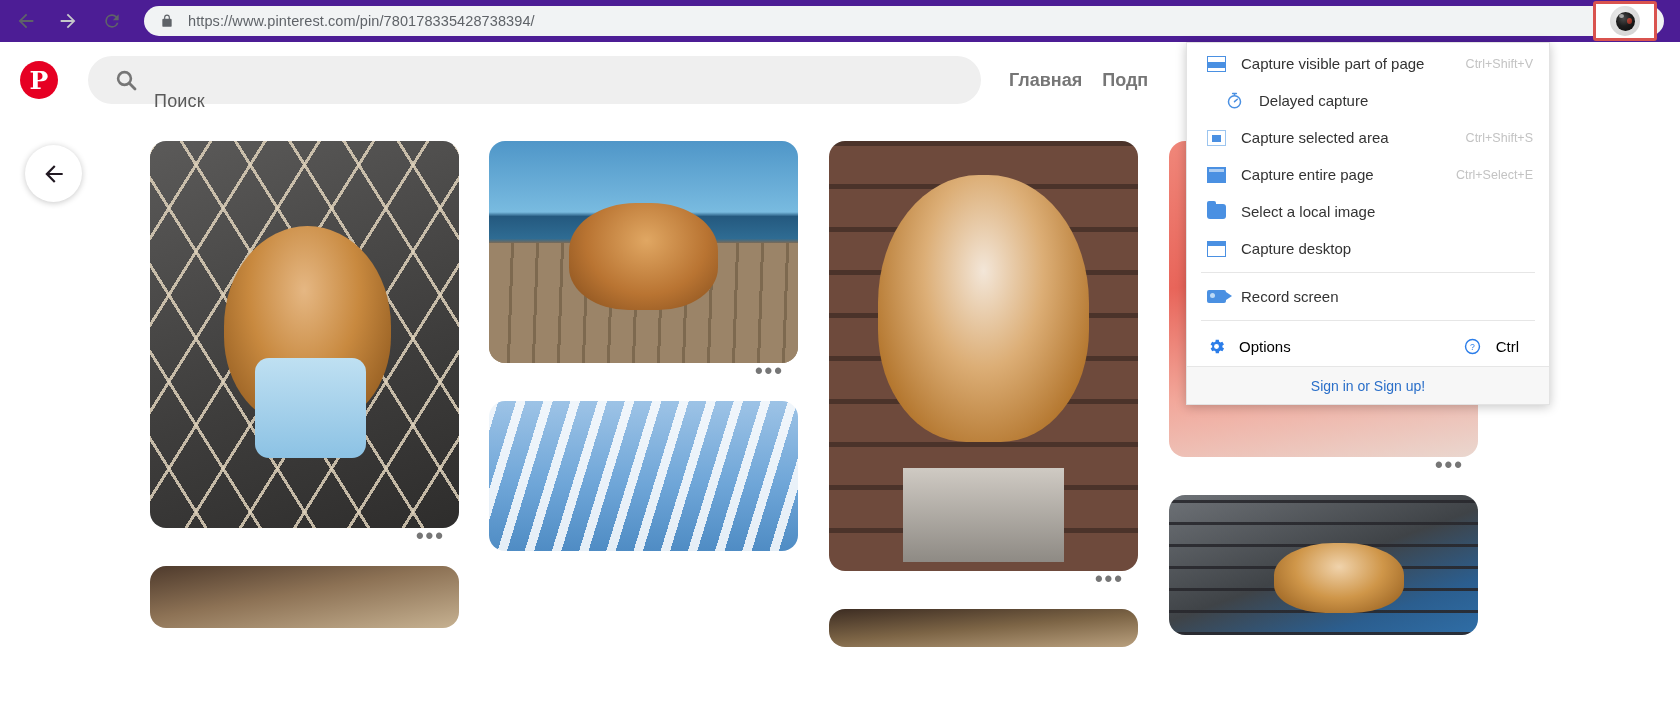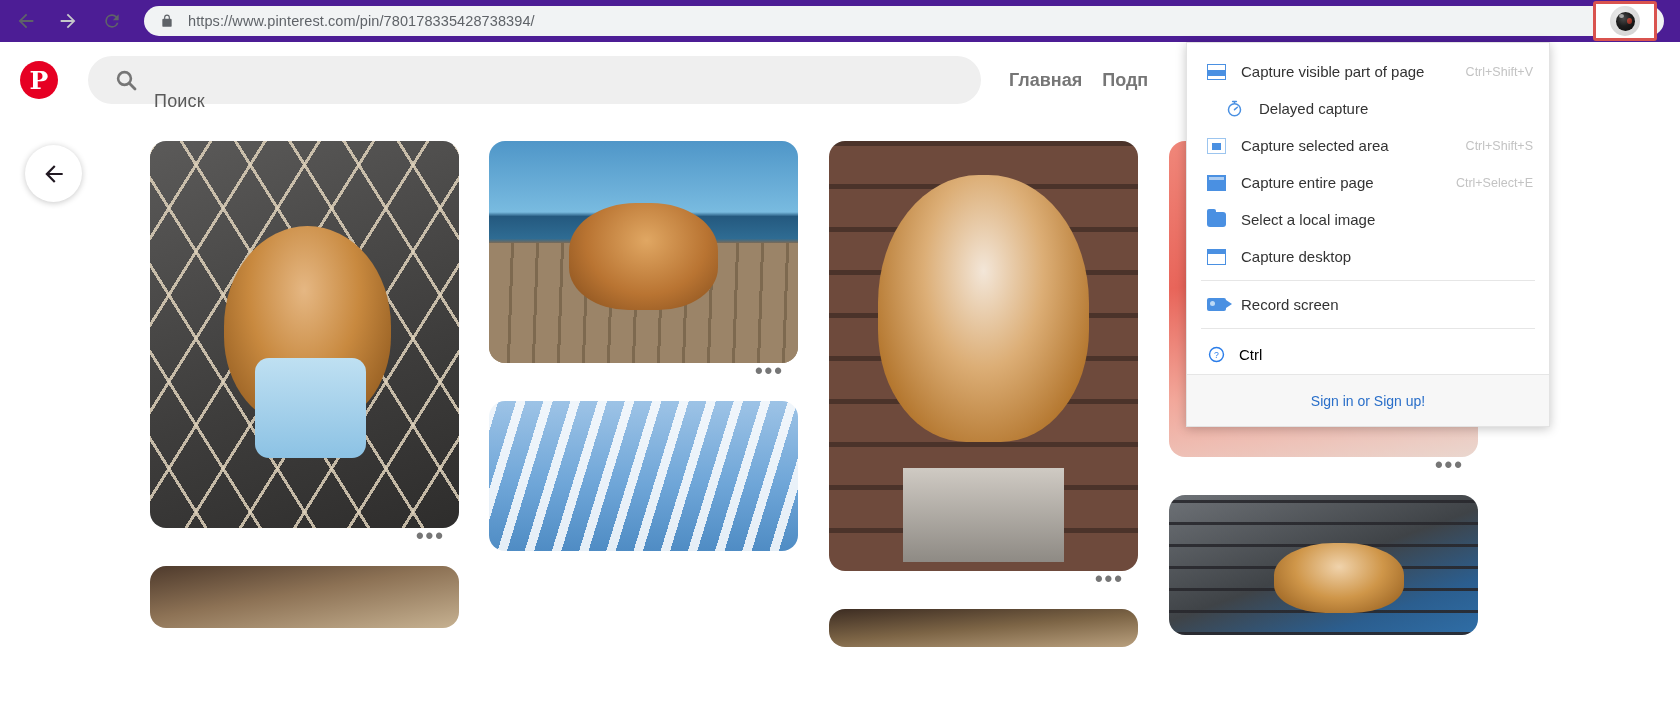--- a/index.html
+++ b/index.html
@@ -268,21 +268,21 @@
 
   
   .ext-menu {
     position: absolute;
     left: 1186px; top: 42px;
     width: 364px;
     background: #ffffff;
     border: 1px solid #e3e3e3;
     box-shadow: 0 2px 10px rgba(0,0,0,.22);
     z-index: 50;
-    padding-top: 10px;
+    padding-top: 2px;
     font-size: 15px;
   }
   .mi {
     display: flex; align-items: center;
     height: 37px;
     padding: 0 16px 0 18px;
     color: #333333;
     white-space: nowrap;
   }
   .mi .mi-icon {
@@ -310,21 +310,21 @@
   .mi-row-two .half {
     display: flex; align-items: center;
     flex: 1 1 auto;
   }
   .mi-row-two .half.right { flex: 0 0 auto; }
   .mi-row-two .mi-icon { width: 22px; height: 20px; margin-right: 12px;
     display:flex; align-items:center; justify-content:center; flex:0 0 auto;}
   .signin-row {
     background: #f7f7f7;
     border-top: 1px solid #e6e6e6;
-    height: 52px;
+    height: 38px;
     display: flex; align-items: center; justify-content: center;
   }
   .signin-row a {
     color: #2a6fc9; font-size: 14px; text-decoration: none;
   }
 
   
   .ic-win {
     width: 19px; height: 16px;
     border: 1.5px solid #4a90e2;
@@ -568,20 +568,29 @@
     <span class="mi-icon">
         <span class="ic-cam"></span>
       </span>
     <span class="mi-label">Record screen</span>
   </div>
 
 
   <div class="menu-sep"></div>
 
   <div class="mi-row-two">
+    <div class="half">
+      <span class="mi-icon">
+        <svg width="19" height="19" viewBox="0 0 24 24">
+          <path d="M19.4 13a7.6 7.6 0 0 0 0-2l2-1.6-2-3.4-2.4 1a7.4 7.4 0 0 0-1.7-1l-.4-2.6h-3.9l-.4 2.6a7.4 7.4 0 0 0-1.7 1l-2.4-1-2 3.4L6.6 11a7.6 7.6 0 0 0 0 2l-2 1.6 2 3.4 2.4-1c.5.4 1.1.8 1.7 1l.4 2.6h3.9l.4-2.6c.6-.2 1.2-.6 1.7-1l2.4 1 2-3.4z" fill="#2b7de9"></path>
+          <circle cx="12" cy="12" r="3.1" fill="#ffffff"></circle>
+        </svg>
+      </span>
+      <span>Options</span>
+    </div>
     <div class="half right">
       <span class="mi-icon">
         <svg width="19" height="19" viewBox="0 0 24 24">
           <circle cx="12" cy="12" r="8.8" fill="none" stroke="#2b7de9" stroke-width="1.8"></circle>
           <text x="12" y="16.4" text-anchor="middle" font-size="11" font-family="Liberation Sans, sans-serif" fill="#2b7de9">?</text>
         </svg>
       </span>
       <span>Ctrl</span>
     </div>
   </div>

